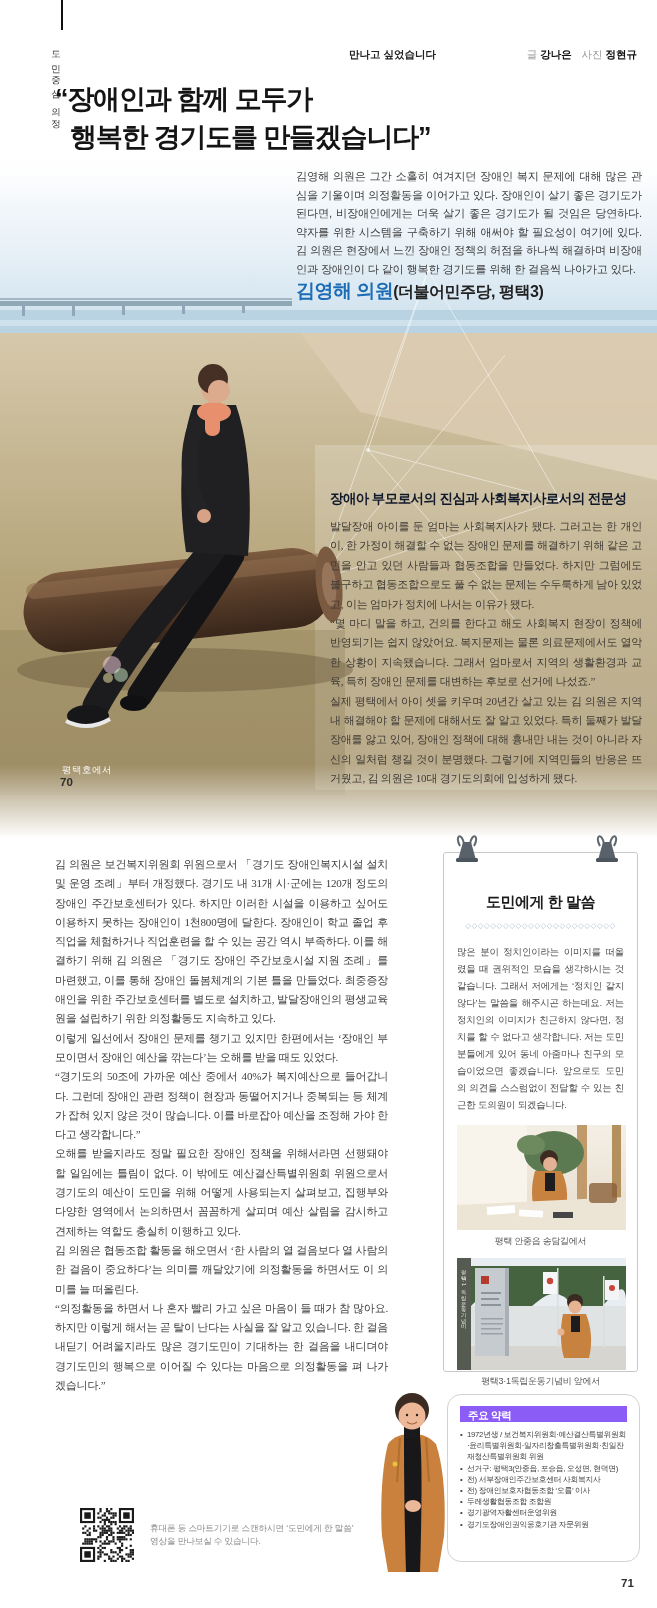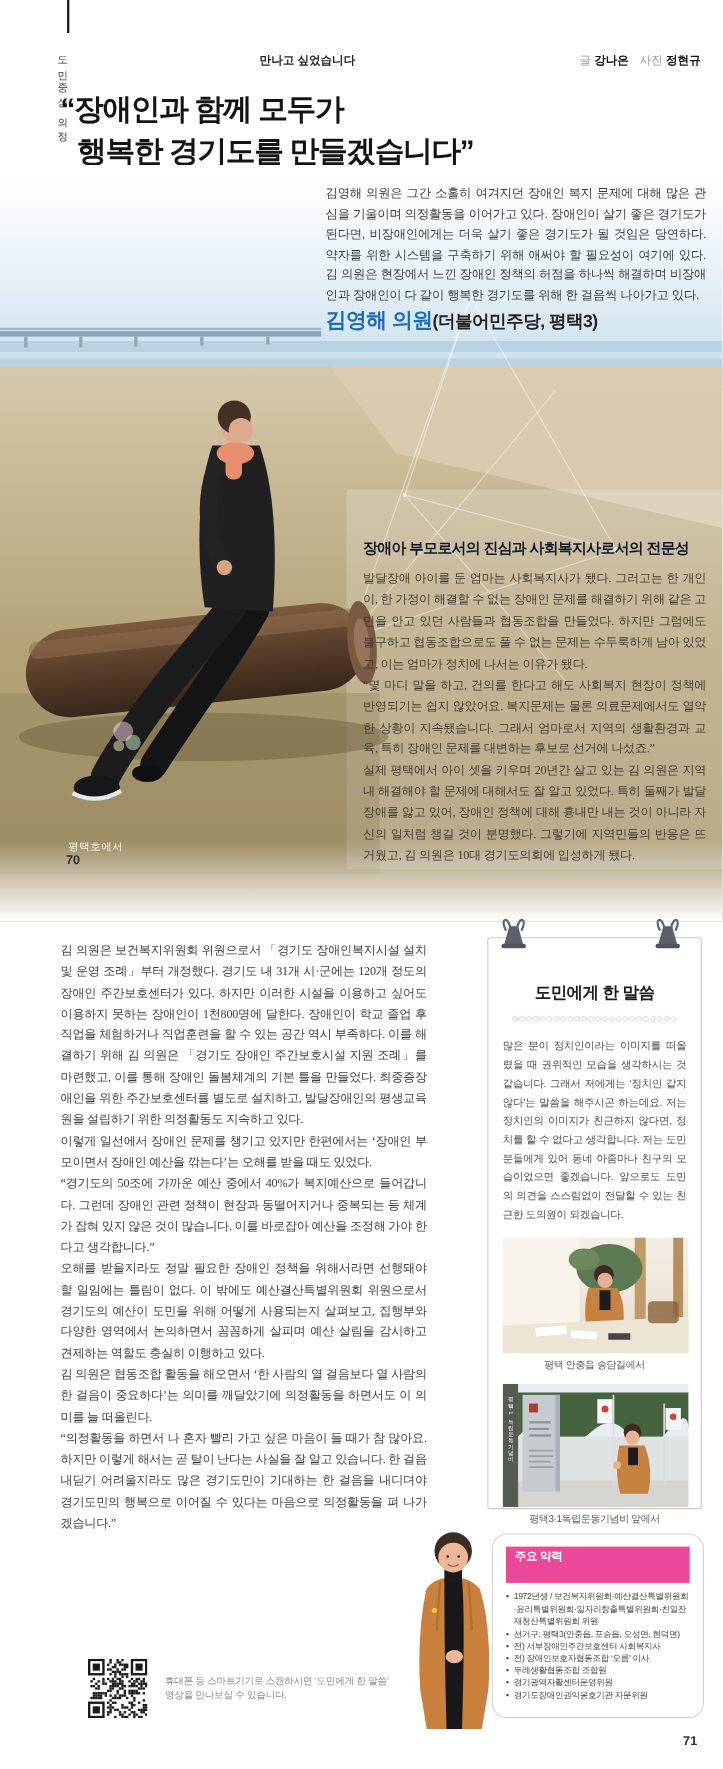--- a/index.html
+++ b/index.html
@@ -6,21 +6,21 @@
   body{
     width:657px;height:1608px;position:relative;background:#ffffff;
     font-family:"Liberation Sans","DejaVu Sans",sans-serif;overflow:hidden;color:#222;
   }
   .abs{position:absolute;}
   .serif{font-family:"Liberation Serif","DejaVu Serif",serif;}
 
   
   #section-rule{left:61px;top:0;width:2px;height:30px;background:#111;}
   #section-label{left:49px;top:44px;writing-mode:vertical-rl;font-size:9.5px;letter-spacing:3px;color:#333;}
-  #category{left:236px;top:48px;width:200px;text-align:left;font-size:10.5px;font-weight:600;color:#222;}
+  #category{left:236px;top:48px;width:200px;text-align:right;font-size:10.5px;font-weight:600;color:#222;}
   #byline{right:20px;top:48px;font-size:10.5px;color:#999;}
   #byline b{color:#111;font-weight:700;}
   #byline .gap{display:inline-block;width:7px;}
 
   
   #headline{left:55px;top:80px;font-weight:800;font-size:27px;line-height:38px;letter-spacing:-1.2px;color:#141414;}
   #headline .l2{padding-left:15px;display:block;}
 
   
   #main-photo{left:0;top:150px;width:657px;height:688px;}
@@ -58,21 +58,21 @@
   #sidebar-title{margin-top:40px;text-align:center;font-size:15px;font-weight:800;color:#1b1b1b;letter-spacing:-0.5px;}
   #sidebar-divider{margin-top:9px;text-align:center;color:#b7c2d2;font-size:7.5px;letter-spacing:0.5px;
                    white-space:nowrap;overflow:hidden;width:100%;}
   #sidebar-body{margin:13px 13px 0 13px;font-size:9.5px;line-height:17px;color:#4c4c4c;text-align:justify;letter-spacing:-0.2px;}
   .side-photo{margin:12px 13px 0 13px;width:169px;display:block;}
   .side-caption{margin-top:5px;text-align:center;font-size:9px;color:#555;letter-spacing:-0.3px;}
 
   
   #profile-box{left:447px;top:1394px;width:193px;height:168px;border:1px solid #d2d2d2;border-radius:14px;
                background:#fff;box-sizing:border-box;padding:11px 12px 0 12px;}
-  #profile-bar{background:#ec4899;color:#ffffff;font-weight:700;font-size:10.5px;line-height:19px;height:33px;
+  #profile-bar{background:#8b5cf6;color:#ffffff;font-weight:700;font-size:10.5px;line-height:19px;height:16px;
                padding-left:8px;letter-spacing:-0.3px;}
   #profile-list{list-style:none;margin:7px 0 0 0;padding:0;font-size:7.8px;line-height:11.2px;color:#3e3e3e;letter-spacing:-0.3px;}
   #profile-list li{position:relative;padding-left:7px;}
   #profile-list li::before{content:"•";position:absolute;left:0;top:0;color:#3e3e3e;}
 
   #person-cutout{left:364px;top:1386px;width:98px;height:186px;z-index:5;}
   #page-71{left:621px;top:1577px;font-size:11.5px;font-weight:700;color:#2e2e2e;}
 </style>
 </head>
 <body>

